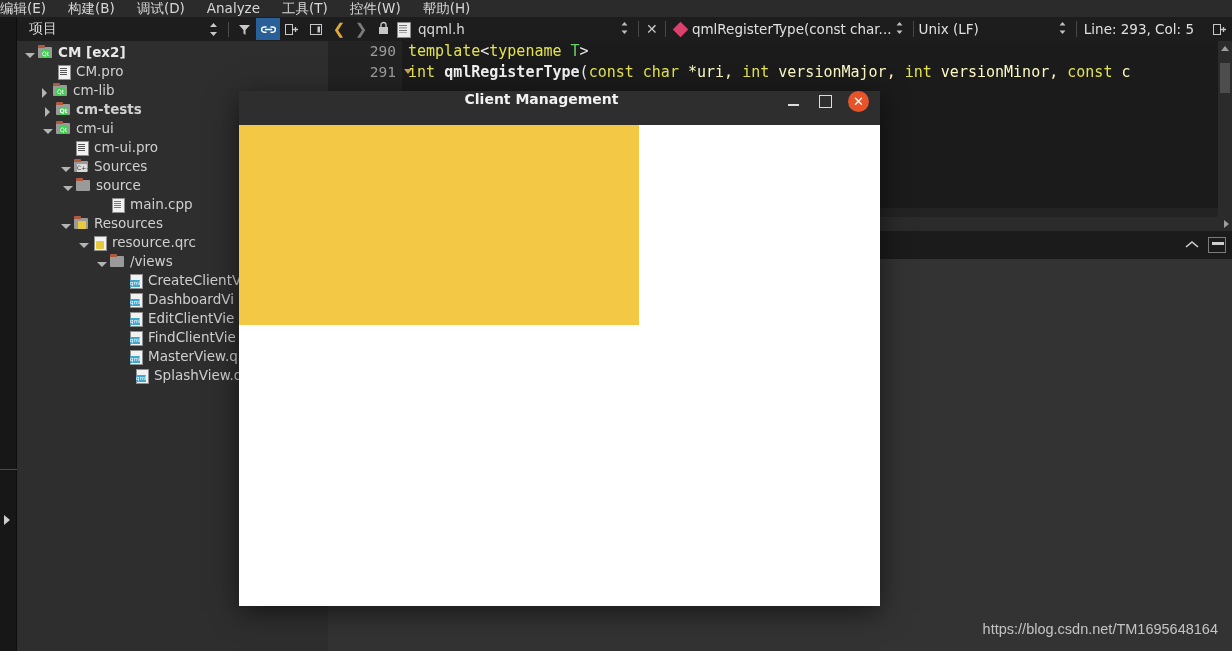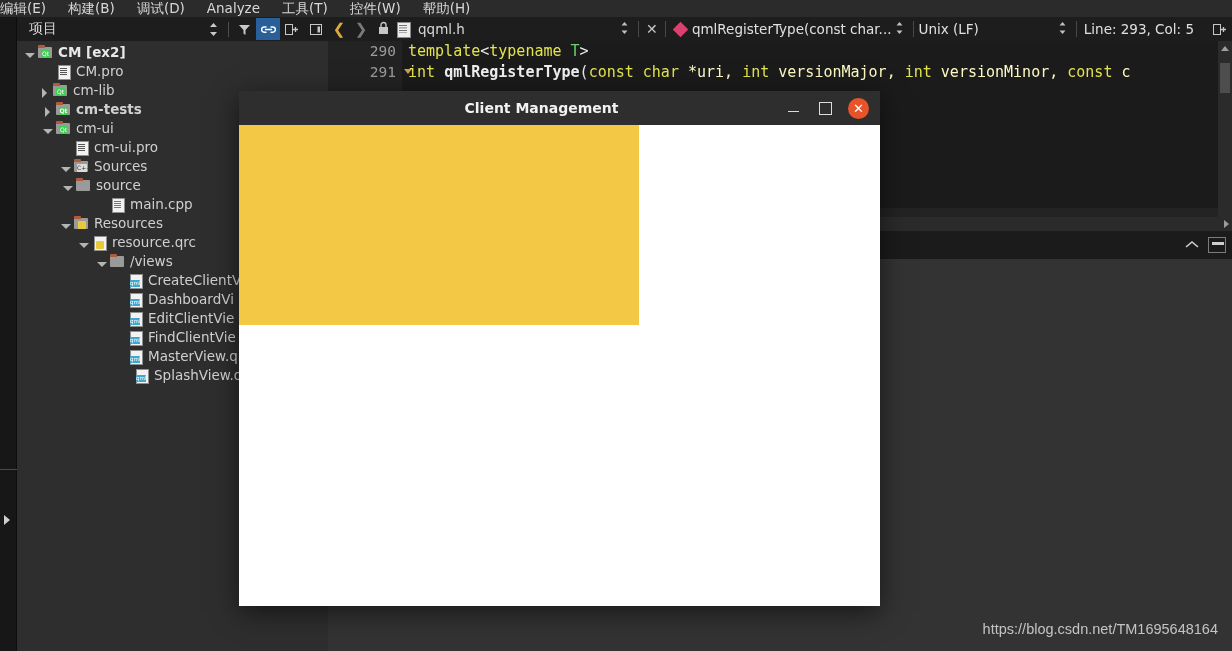--- a/index.html
+++ b/index.html
@@ -240,21 +240,21 @@
     border-left: 4px solid transparent; border-right: 4px solid transparent;
     border-bottom: 5px solid #9d9d9d; }
 
   
   .dialog {
     position: absolute; left: 239px; top: 91px; width: 641px; height: 515px;
     background: #ffffff; box-shadow: 0 6px 26px rgba(0,0,0,0.55);
   }
   .dlg-title {
     position: absolute; left: 0; top: 0; width: 641px; height: 34px; background: #2e2e2e;
-    display: flex; align-items: center;
+    display: flex; align-items: flex-start;
   }
   .dlg-title .t {
     flex: 1; text-align: center; color: #f2f2f2; font-size: 14px; font-weight: bold;
     padding-left: 60px;
   }
   .dlg-btns { display: flex; align-items: center; gap: 14px; padding-right: 11px; }
   .wb { width: 18px; height: 18px; display:flex; align-items:center; justify-content:center;
         color: #dcdcdc; font-size: 13px; }
   .wb.min::after { content:""; width: 11px; height: 1.5px; background: #dcdcdc; margin-top: 7px; }
   .wb.max::after { content:""; width: 11px; height: 11px; border: 1.5px solid #dcdcdc; }

